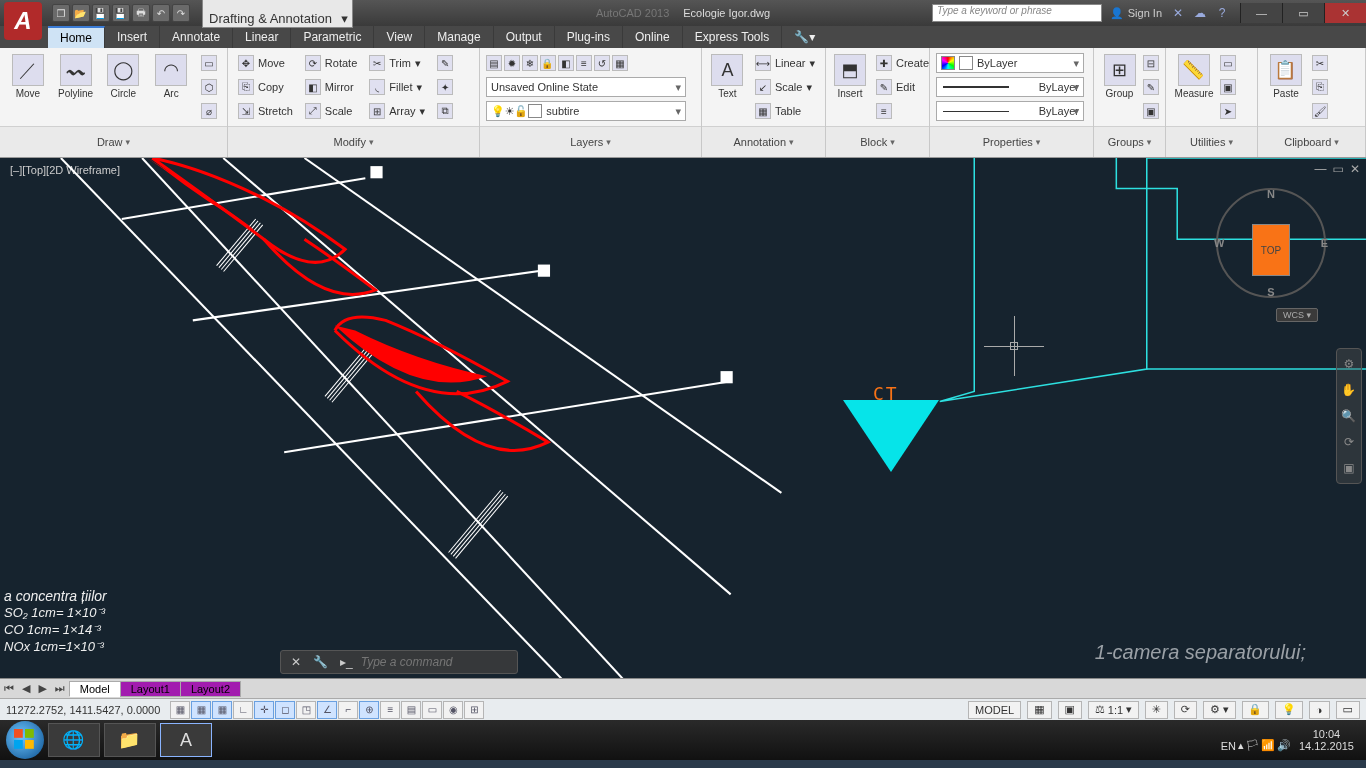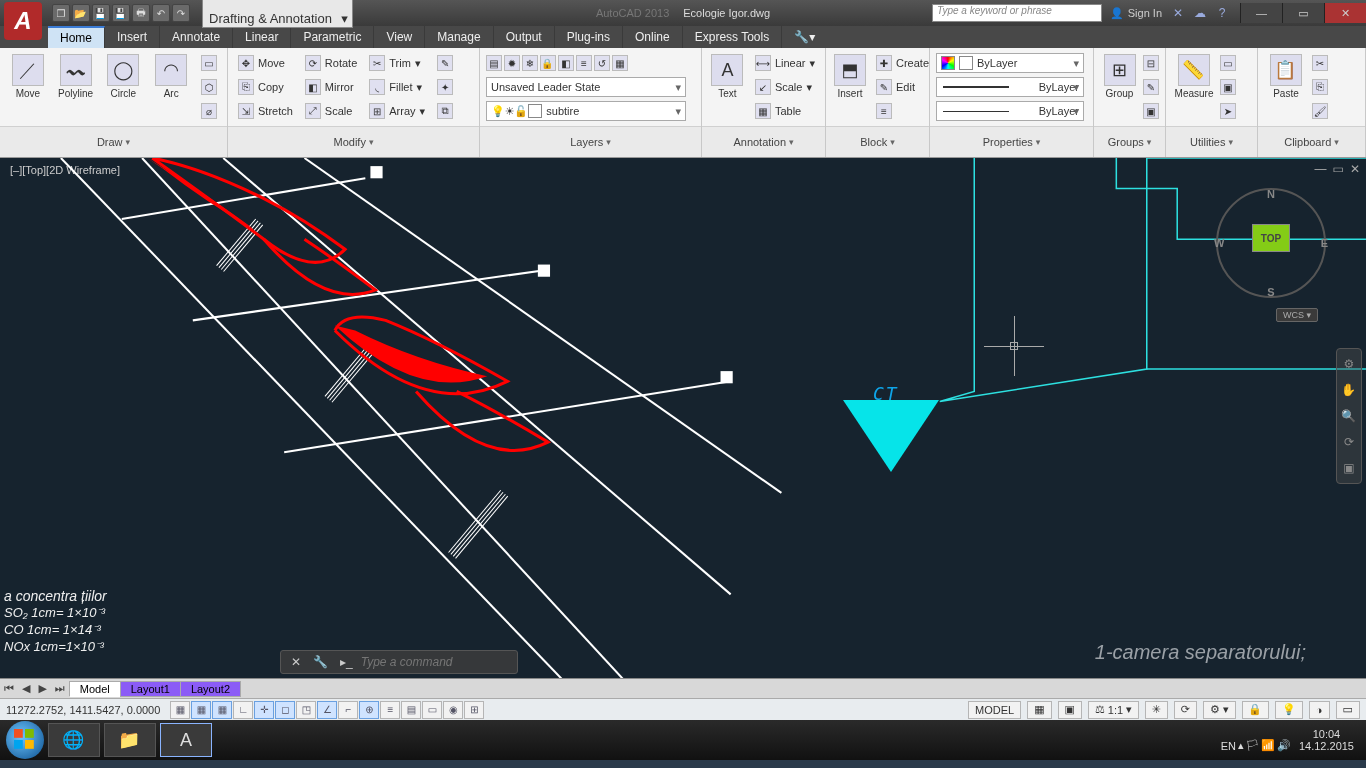--- a/index.html
+++ b/index.html
@@ -42,50 +42,50 @@
 .dd-wide { width:200px; height:20px; background:#fff; border:1px solid #aaa; font-size:11px; padding:0 4px; display:flex; align-items:center; color:#333; position:relative; margin:1px 0;}
 .dd-wide::after{content:"▾"; position:absolute; right:4px; color:#666;}
 .color-sw { width:14px;height:14px; border:1px solid #888; display:inline-block; margin-right:4px;}
 
 
 .drawarea { position: relative; height: 520px; background: #16232e; overflow:hidden; }
 .view-label { position:absolute; top:6px; left:10px; color:#ccc; font-size:11px; }
 .da-controls { position:absolute; top:4px; right:6px; display:flex; gap:6px; color:#aaa; font-size:12px;}
 .viewcube { position:absolute; top:30px; right:40px; width:110px; height:110px; }
 .viewcube .ring { position:absolute; inset:0; border:2px solid #555; border-radius:50%; }
-.viewcube .face { position:absolute; top:36px; left:36px; width:38px; height:28px; background:#84cc16; border:1px solid #888; display:flex; align-items:center; justify-content:center; font-size:10px; font-weight:bold; color:#444;}
+.viewcube .face { position:absolute; top:36px; left:36px; width:38px; height:52px; background:#f97316; border:1px solid #888; display:flex; align-items:center; justify-content:center; font-size:10px; font-weight:normal; color:#444;}
 .viewcube .lbl { position:absolute; color:#888; font-size:11px; font-weight:bold;}
 .viewcube .n{top:0; left:50%; transform:translateX(-50%);} .viewcube .s{bottom:0; left:50%; transform:translateX(-50%);} .viewcube .e{right:-2px; top:50%; transform:translateY(-50%);} .viewcube .w{left:-2px; top:50%; transform:translateY(-50%);}
 .wcs { position:absolute; top:150px; right:48px; background:#3a3a3a; color:#aaa; font-size:9px; padding:1px 6px; border:1px solid #666; border-radius:2px;}
 .navbar { position:absolute; right:4px; top:190px; width:26px; background:rgba(80,80,80,.4); border:1px solid #555; border-radius:4px; display:flex; flex-direction:column; gap:8px; padding:6px 0; align-items:center;}
 .navbar div{ width:18px;height:18px; color:#888; font-size:12px; display:flex; align-items:center; justify-content:center;}
 .cursor-cross { position:absolute; top:188px; left:1014px; }
 .cursor-cross::before, .cursor-cross::after { content:""; position:absolute; background:#aaa;}
 .cursor-cross::before { width:60px; height:1px; left:-30px; top:0;}
 .cursor-cross::after { width:1px; height:60px; top:-30px; left:0;}
 .cursor-cross .box{ position:absolute; width:8px;height:8px; border:1px solid #aaa; left:-4px; top:-4px;}
-.ct-label { position:absolute; top:225px; left:873px; color:#0ea5e9; font-size:18px; font-family: monospace; letter-spacing:2px;font-style:italic;}
+.ct-label { position:absolute; top:225px; left:873px; color:#f97316; font-size:18px; font-family: monospace; letter-spacing:2px;}
 .cyan-tri { position:absolute; top:242px; left:843px; width:0; height:0; border-left:48px solid transparent; border-right:48px solid transparent; border-top:72px solid #06e4e9;}
 .legend { position:absolute; bottom:22px; left:4px; color:#eee; font-size:14px; font-style:italic; line-height:1.3; font-family: Verdana, sans-serif;}
 .legend .row{ font-size:13px;}
 .schema-title { position:absolute; bottom:12px; left:480px; color:#9aa0a6; font-size:24px; font-style:italic; font-family: Verdana, sans-serif; }
 .schema-sub { position:absolute; bottom:14px; right:60px; color:#9aa0a6; font-size:20px; font-style:italic; font-family: Verdana, sans-serif;}
 
 
 .geom { position:absolute; inset:0; }
 
 
 .cmd-zone { position:absolute; bottom:4px; left:280px; height:24px; display:flex; align-items:center; gap:4px; background:rgba(60,60,60,.85); border:1px solid #555; border-radius:3px; padding:0 6px;}
 .cmd-zone .x{color:#ccc; font-size:12px; padding:0 4px;}
 .cmd-zone input { background:transparent; border:none; color:#999; font-style:italic; font-size:12px; width:150px; outline:none;}
 
 
 .layout-tabs { height:20px; background:#d8d8d8; display:flex; align-items:center; font-size:11px; border-top:1px solid #888;}
 .layout-tabs .nav{ padding:0 4px; color:#444;}
-.lt { padding:1px 10px; border:1px solid #aaa; background:#8b5cf6; margin-right:-1px;}
+.lt { padding:1px 10px; border:1px solid #aaa; background:#a21caf; margin-right:-1px;}
 .lt.active{ background:#fff; border-bottom:1px solid #fff;}
 
 
 .statusbar { height:22px; background:#e8ecef; border-top:1px solid #aaa; display:flex; align-items:center; font-size:11px; color:#333; padding:0 6px; gap:4px; justify-content:space-between;}
 .sb-left{ display:flex; align-items:center; gap:10px;}
 .sb-btns { display:flex; gap:1px;}
 .sb-btn { width:20px; height:18px; border:1px solid #b5b5b5; background:#f2f2f2; display:flex; align-items:center; justify-content:center; font-size:10px; color:#556;}
 .sb-btn.on{ background:#cfe3ff; border-color:#6aa0e0;}
 .sb-right{ display:flex; align-items:center; gap:6px;}
 .sb-chip{ padding:0 6px; height:18px; border:1px solid #b5b5b5; background:#f2f2f2; display:flex; align-items:center; gap:3px;}
@@ -254,21 +254,21 @@
         <span class="smallbtn" style="padding:0">
             <span class="si">≡</span>
           </span>
         <span class="smallbtn" style="padding:0">
             <span class="si">↺</span>
           </span>
         <span class="smallbtn" style="padding:0">
             <span class="si">▦</span>
           </span>
       </div>
-      <div class="dd-wide">Unsaved Leader State</div>
+      <div class="dd-wide">Unsaved Online State</div>
       <div class="dd-wide">
         <span>💡</span>
           <span>☀</span>
           <span>🔓</span>
         <span class="color-sw" style="background:#fff;"></span>
         <span>subtire</span>
       </div>
     </div>
     <div class="panel-title">Layers</div>
   </div>

